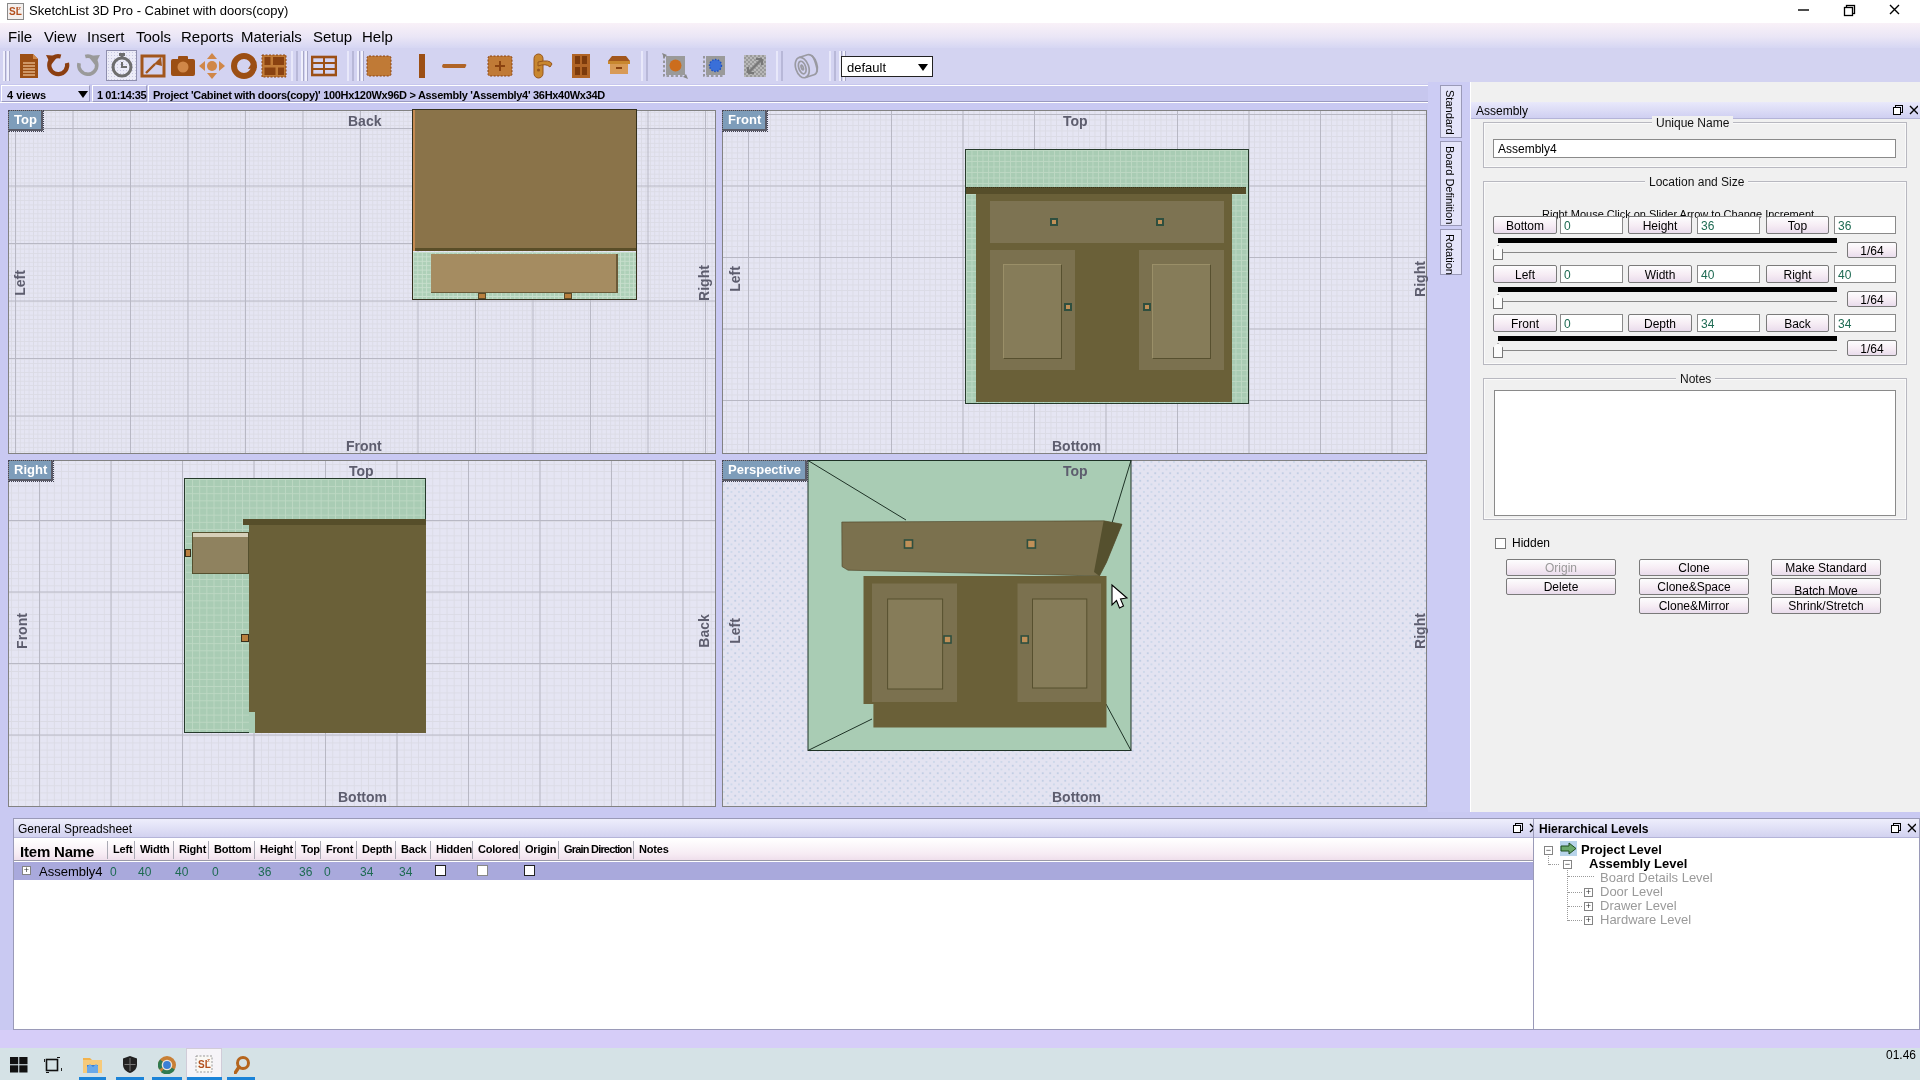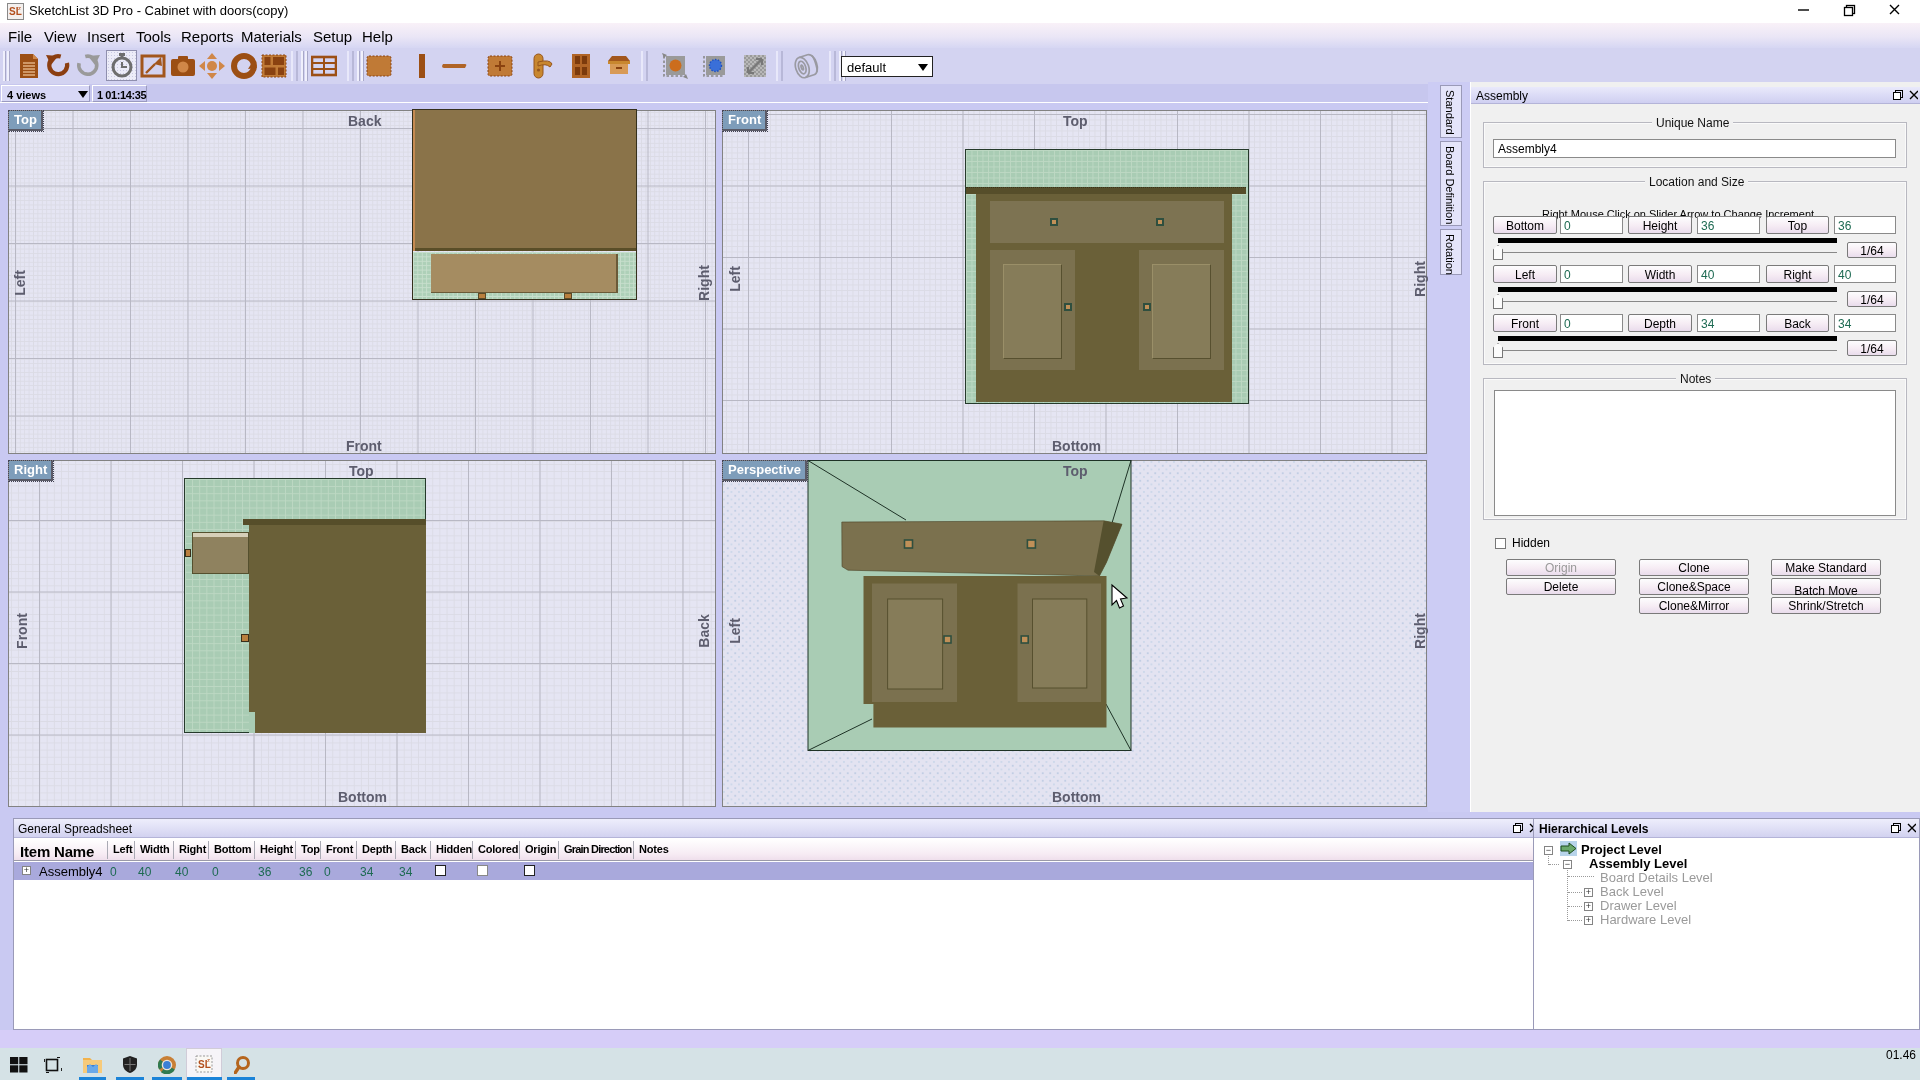--- a/index.html
+++ b/index.html
@@ -52,20 +52,23 @@
 <div class="abs" id="toolbar" style="left:0;top:48px;width:1920px;height:36px;background:#d3d3f1;">
 </div>
 
 <div class="abs" style="left:0;top:84px;width:1920px;height:19px;background:#c7c7ee;">
  <div class="abs" style="left:1px;top:1px;width:89px;height:17px;background:#d8d8f6;border:1px solid #fff;border-right-color:#9a9ac0;border-bottom-color:#9a9ac0;">
   <div class="abs" style="left:5px;top:3px;font-size:11px;font-weight:bold;color:#000;white-space:nowrap;">4 views</div>
   <div class="abs" style="left:76px;top:5px;width:0;height:0;border-left:5px solid transparent;border-right:5px solid transparent;border-top:7px solid #000;"></div>
  </div>
  <div class="abs" style="left:92px;top:1px;width:55px;height:17px;border:1px solid #fff;border-right-color:#9a9ac0;border-bottom-color:#9a9ac0;">
   <div class="abs" style="left:4px;top:3px;font-size:11px;font-weight:bold;color:#000;white-space:nowrap;letter-spacing:-0.4px;">1 01:14:35</div>
+ </div>
+ <div class="abs" style="left:148px;top:1px;width:1290px;height:17px;border:1px solid #fff;border-right-color:#9a9ac0;border-bottom-color:#9a9ac0;">
+  <div class="abs" style="left:4px;top:3px;font-size:11px;font-weight:bold;color:#000;white-space:nowrap;letter-spacing:-0.3px;">Project 'Cabinet with doors(copy)' 100Hx120Wx96D &gt; Assembly 'Assembly4' 36Hx40Wx34D</div>
  </div>
 </div>
 
 <div class="grip" style="left:2px;"></div>
 <div class="sep" style="left:291px;"></div>
 <div class="sep" style="left:347px;"></div>
 <div class="sep" style="left:641px;"></div>
 <div class="sep" style="left:776px;"></div>
 <div class="sep" style="left:829px;"></div>
 <div class="grip" style="left:300px;"></div>
@@ -279,21 +282,21 @@
     <div style="position:absolute;left:3px;top:4px;font-size:11px;color:#000;writing-mode:vertical-rl;white-space:nowrap;">Standard</div>
   </div>
 <div class="abs" style="left:1440px;top:141px;width:22px;height:85px;background:#e4e4fa;border:1px solid #9a9ab8;">
     <div style="position:absolute;left:3px;top:4px;font-size:11px;color:#000;writing-mode:vertical-rl;white-space:nowrap;">Board Definition</div>
   </div>
 <div class="abs" style="left:1440px;top:229px;width:22px;height:46px;background:#e4e4fa;border:1px solid #9a9ab8;">
     <div style="position:absolute;left:3px;top:4px;font-size:11px;color:#000;writing-mode:vertical-rl;white-space:nowrap;">Rotation</div>
   </div>
 
 <div class="abs" style="left:1470px;top:82px;width:450px;height:730px;background:#f0f0f0;border-left:1px solid #fff;">
- <div class="abs" style="left:0;top:5px;width:450px;height:17px;background:linear-gradient(180deg,#e9e9fb,#cfcff1);border-bottom:1px solid #b4b4d8;">
+ <div class="abs" style="left:0;top:20px;width:450px;height:17px;background:linear-gradient(180deg,#e9e9fb,#cfcff1);border-bottom:1px solid #b4b4d8;">
   <div class="abs" style="left:5px;top:2px;font-size:12px;color:#000;">Assembly</div>
   <svg class="abs" style="left:421px;top:3px" width="26" height="12" viewBox="0 0 26 12">
         <rect x="3.5" y="0.5" width="7" height="7" fill="none" stroke="#000"></rect>
         <rect x="1.5" y="2.5" width="7" height="7" fill="#fff" stroke="#000"></rect>
         <path d="M18 1l8 8M26 1l-8 8" stroke="#000" stroke-width="1.4"></path>
       </svg>
  </div>
 </div>
 
 <div class="gbox" style="left:1483px;top:122px;width:424px;height:46px;"></div>
@@ -430,21 +433,21 @@
 <div class="abs" style="left:1549px;top:864px;width:10px;height:1px;border-top:1px dotted #9a9a9a;"></div>
 <div class="abs" style="left:1567px;top:870px;width:1px;height:51px;border-left:1px dotted #9a9a9a;"></div>
 <div class="abs" style="left:1568px;top:876px;width:26px;height:1px;border-top:1px dotted #9a9a9a;"></div>
 <div class="abs" style="left:1568px;top:892px;width:14px;height:1px;border-top:1px dotted #9a9a9a;"></div>
 <div class="abs" style="left:1568px;top:906px;width:14px;height:1px;border-top:1px dotted #9a9a9a;"></div>
 <div class="abs" style="left:1568px;top:920px;width:14px;height:1px;border-top:1px dotted #9a9a9a;"></div>
 <div class="pm" style="left:1563px;top:860px;">−</div>
 <div class="tree" style="left:1589px;top:856px;color:#000;font-weight:bold;">Assembly Level</div>
 <div class="tree" style="left:1600px;top:870px;">Board Details Level</div>
 <div class="pm" style="left:1584px;top:888px;">+</div>
-<div class="tree" style="left:1600px;top:884px;">Back Level</div>
+<div class="tree" style="left:1600px;top:884px;">Door Level</div>
 <div class="pm" style="left:1584px;top:902px;">+</div>
 <div class="tree" style="left:1600px;top:898px;">Drawer Level</div>
 <div class="pm" style="left:1584px;top:916px;">+</div>
 <div class="tree" style="left:1600px;top:912px;">Hardware Level</div>
 
 <div class="abs" style="left:0;top:1030px;width:1920px;height:18px;background:#d6cdf8;"></div>
 <div class="abs" style="left:0;top:1048px;width:1920px;height:32px;background:#d5e2e6;">
  <svg class="abs" style="left:10px;top:9px" width="18" height="16" viewBox="0 0 18 16">
       <g fill="#111">
         <rect x="0" y="0" width="8.2" height="7.2"></rect>

